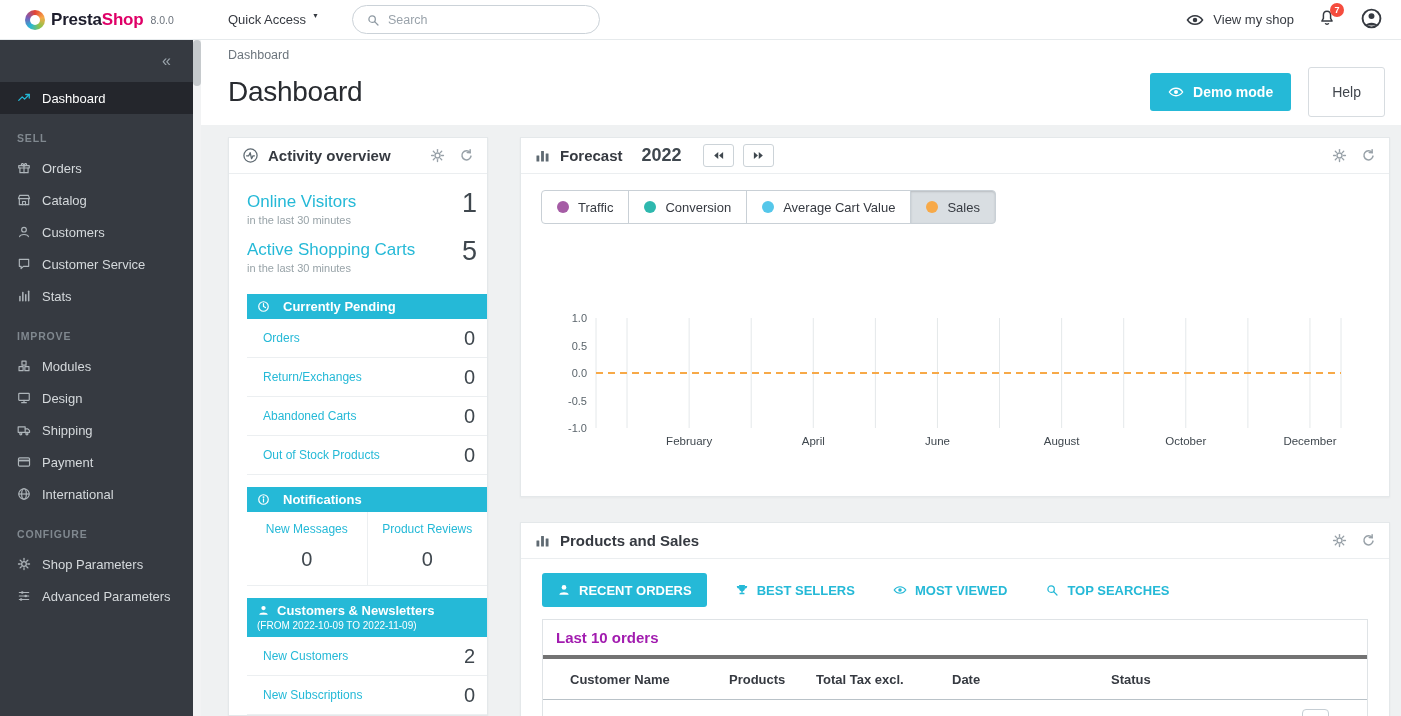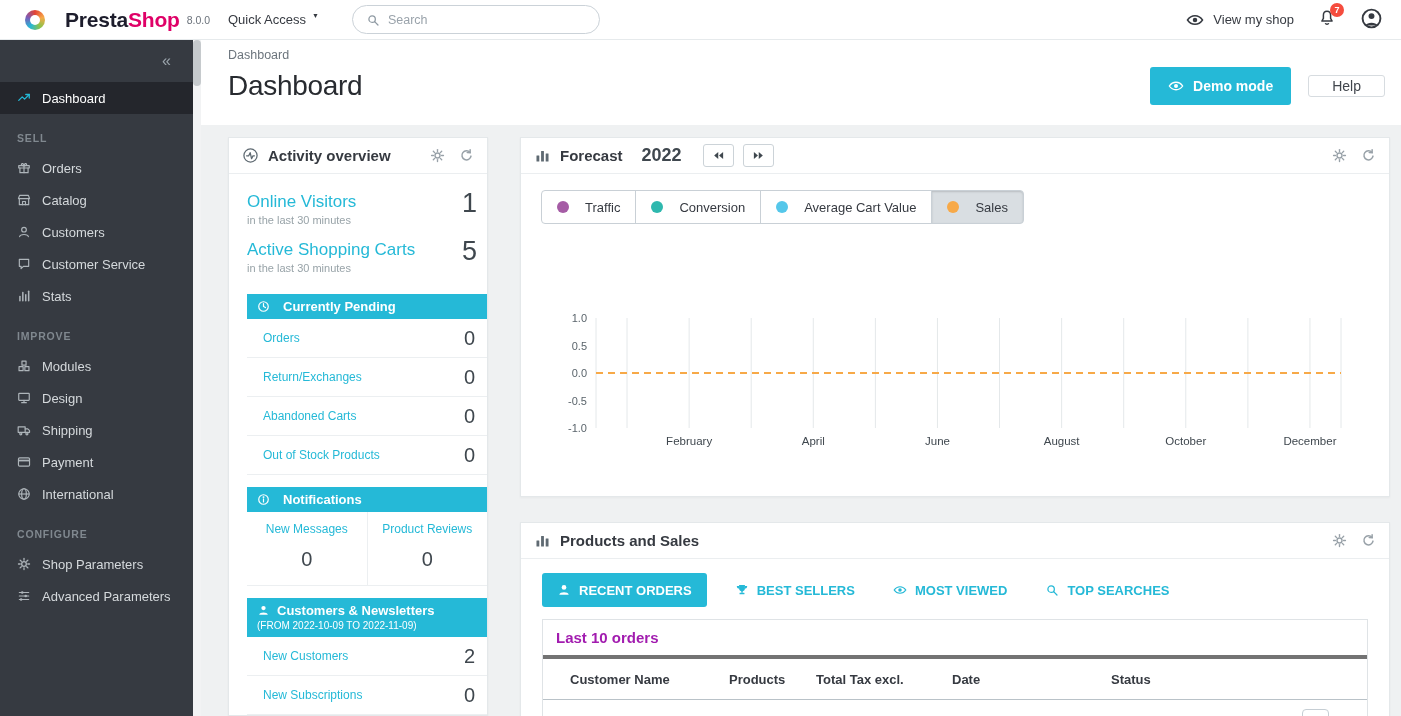--- a/index.html
+++ b/index.html
@@ -8,21 +8,21 @@
   button { font-family:inherit; border:none; background:none; cursor:pointer; }
   a { cursor:pointer; text-decoration:none; }
   [data-icon] { display:inline-flex; }
   [data-icon] svg { width:100%; height:100%; display:block; }
 
   
   .topbar { position:fixed; top:0; left:0; right:0; height:40px; background:#fff; display:flex; align-items:center; z-index:20; border-bottom:1px solid #e6eaec; }
   .brand { display:flex; align-items:center; width:201px; padding-left:25px; flex:0 0 auto; }
   .logo-mark { width:20px; height:20px; border-radius:50%; background:conic-gradient(#e34234,#f7a948,#8bc34a,#25b9d7,#7b5cb8,#e34234); position:relative; display:inline-block; flex:0 0 auto; }
   .logo-hole { position:absolute; left:5px; top:5px; width:10px; height:10px; background:#fff; border-radius:50%; }
-  .brand-text { margin-left:20px; font-size:21px; font-weight:700; letter-spacing:-0.2px; white-space:nowrap; }
+  .brand-text { margin-left:6px; font-size:17px; font-weight:700; letter-spacing:-0.2px; white-space:nowrap; }
   .brand-presta { color:#1d1d2c; }
   .brand-shop { color:#df0067; }
   .version { margin-left:7px; font-size:10.5px; color:#6b727b; }
   .quick-access { margin-left:27px; display:flex; gap:6px; font-size:13px; color:#363a41; cursor:pointer; white-space:nowrap; }
   .caret { font-size:7px; color:#363a41; line-height:1; }
   .search-box { margin-left:33px; width:248px; height:29px; border:1px solid #cbd2d8; border-radius:15px; display:flex; align-items:center; padding:0 13px; gap:8px; background:#fff; }
   .sicon { width:14px; height:14px; color:#8f9aa3; flex:0 0 auto; }
   .search-input { border:none; outline:none; flex:1; font-size:12.5px; color:#363a41; font-family:inherit; background:transparent; }
   .search-input::placeholder { color:#9aa3ab; }
   .top-right { margin-left:auto; display:flex; align-items:center; gap:24px; padding-right:18px; }
@@ -46,21 +46,21 @@
 
   
   .main { margin-left:201px; padding-top:40px; }
   .main-header { background:#fff; height:85px; padding:8px 16px 0 27px; }
   .breadcrumb { font-size:12.5px; color:#6c757d; }
   .title-row { display:flex; align-items:center; margin-top:5px; }
   .page-title { font-size:28px; font-weight:500; color:#282b30; letter-spacing:-0.3px; }
   .header-actions { margin-left:auto; display:flex; gap:17px; align-items:center; }
   .btn-demo { background:#25b9d7; color:#fff; border-radius:3px; height:38px; padding:0 18px; display:flex; align-items:center; gap:9px; font-size:14px; font-weight:600; }
   .btn-demo .bicon16 { width:16px; height:16px; color:#fff; }
-  .btn-help { background:#fff; border:1px solid #d7dce0; border-radius:3px; height:22px; padding:0 23px; font-size:14px; color:#41464d; display:flex; align-items:center; }
+  .btn-help { background:#fff; border:1px solid #d7dce0; border-radius:3px; height:50px; padding:0 23px; font-size:14px; color:#41464d; display:flex; align-items:center; }
 
   .content { display:flex; gap:32px; padding:12px 11px 0 27px; height:661px; overflow:hidden; align-items:flex-start; }
   .col-left { width:260px; flex:0 0 auto; }
   .col-right { flex:1; min-width:0; }
 
   .panel { background:#fff; border:1px solid #e4e8ea; box-shadow:0 1px 2px rgba(0,0,0,0.04); }
   .panel-head { display:flex; align-items:center; height:36px; padding:0 13px; border-bottom:1px solid #ebeef0; gap:9px; }
   .ptitle { font-size:15px; font-weight:700; color:#363a41; white-space:nowrap; }
   .phicon { width:17px; height:17px; color:#5f6a72; flex:0 0 auto; }
   .phead-actions { margin-left:auto; display:flex; gap:14px; align-items:center; }
@@ -87,21 +87,21 @@
   .nvalue { font-size:20px; color:#3f474e; margin-top:12px; }
 
   
   .panel-forecast { height:360px; overflow:hidden; }
   .panel-forecast .panel-body { padding:16px 20px 0; }
   .year { font-size:18px; font-weight:700; color:#3f474e; margin-left:10px; }
   .navbtn { width:31px; height:23px; border:1px solid #ccd3d8; border-radius:3px; background:#fff; display:flex; align-items:center; justify-content:center; }
   .navbtn:first-of-type { margin-left:12px; }
   .navbtn [data-icon] { width:13px; height:13px; color:#3f474e; }
   .chart-tabs { display:inline-flex; }
-  .ctab { display:flex; align-items:center; gap:16px; border:1px solid #c9d0d6; background:#fff; padding:0 15px; height:34px; font-size:13px; color:#363a41; margin-left:-1px; white-space:nowrap; }
+  .ctab { display:flex; align-items:center; gap:9px; border:1px solid #c9d0d6; background:#fff; padding:0 15px; height:34px; font-size:13px; color:#363a41; margin-left:-1px; white-space:nowrap; }
   .ctab:first-child { border-radius:4px 0 0 4px; margin-left:0; }
   .ctab:last-child { border-radius:0 4px 4px 0; }
   .ctab.active { background:#d9dee2; box-shadow:inset 0 1px 2px rgba(0,0,0,0.15); }
   .dot { width:12px; height:12px; border-radius:50%; flex:0 0 auto; }
   .chart-wrap { margin-top:86px; }
   svg text { font-family:"Liberation Sans", sans-serif; }
   .tick { font-size:11px; fill:#5a646b; }
   .xlab { font-size:11.5px; fill:#3f474e; }
   .grid { stroke:#e4e8ea; stroke-width:1; }
 

